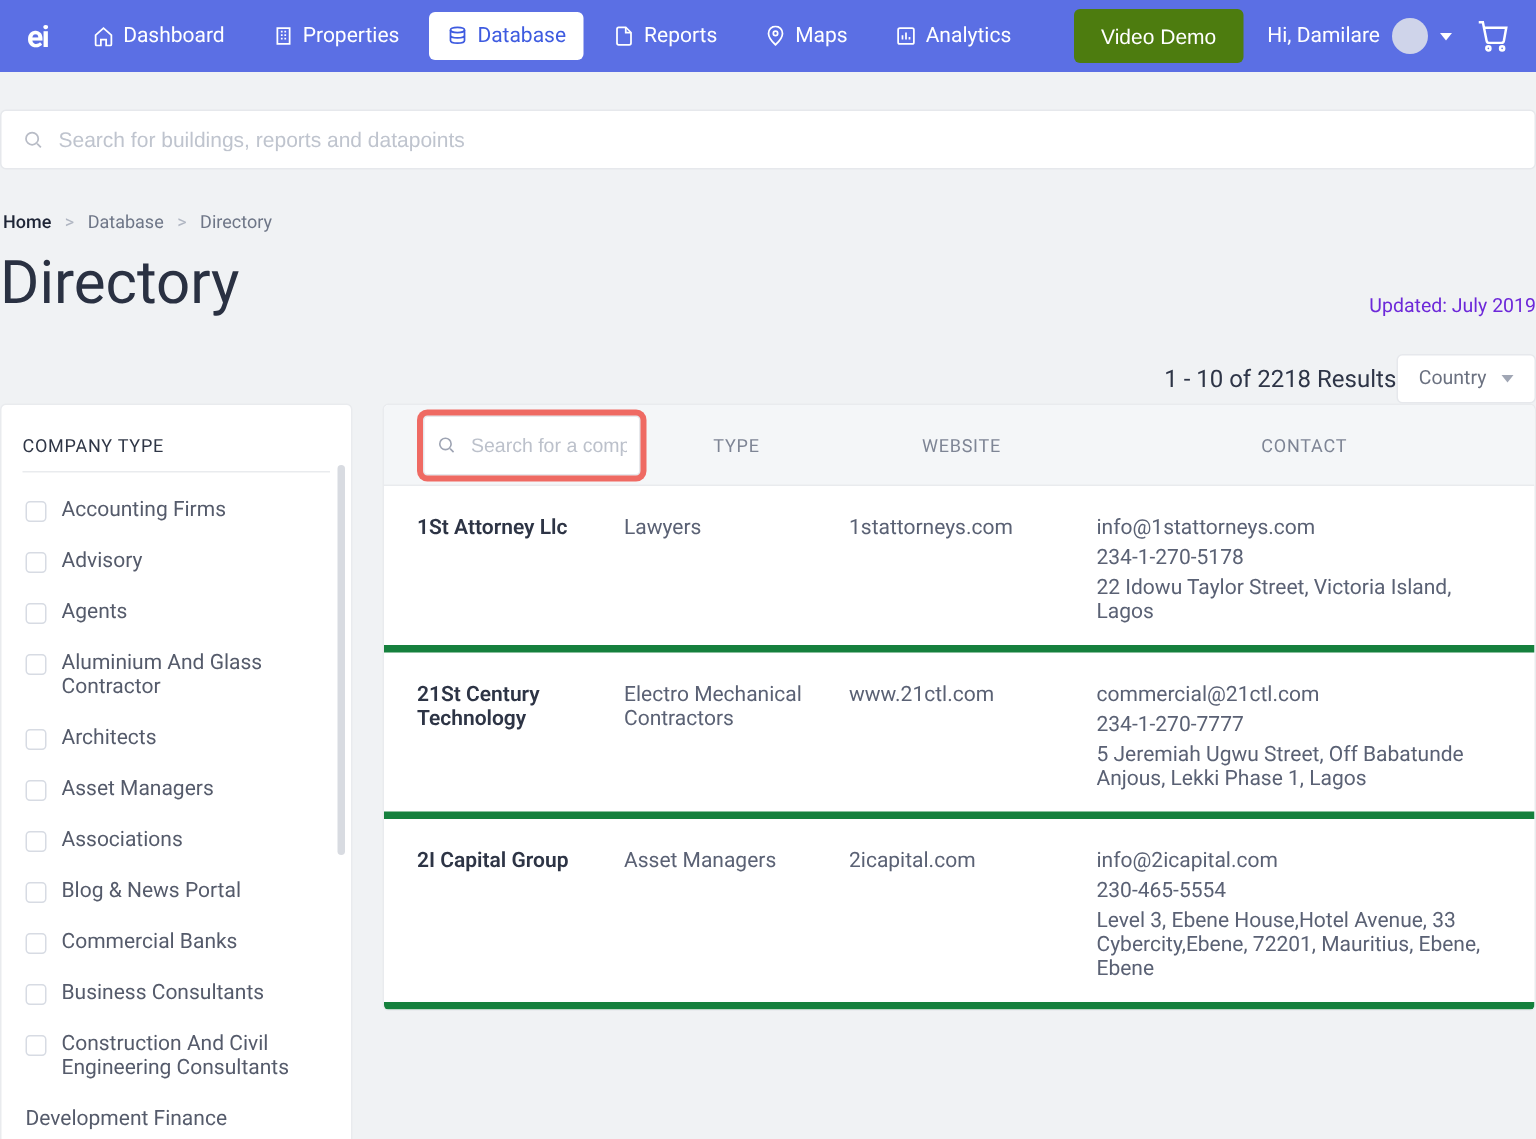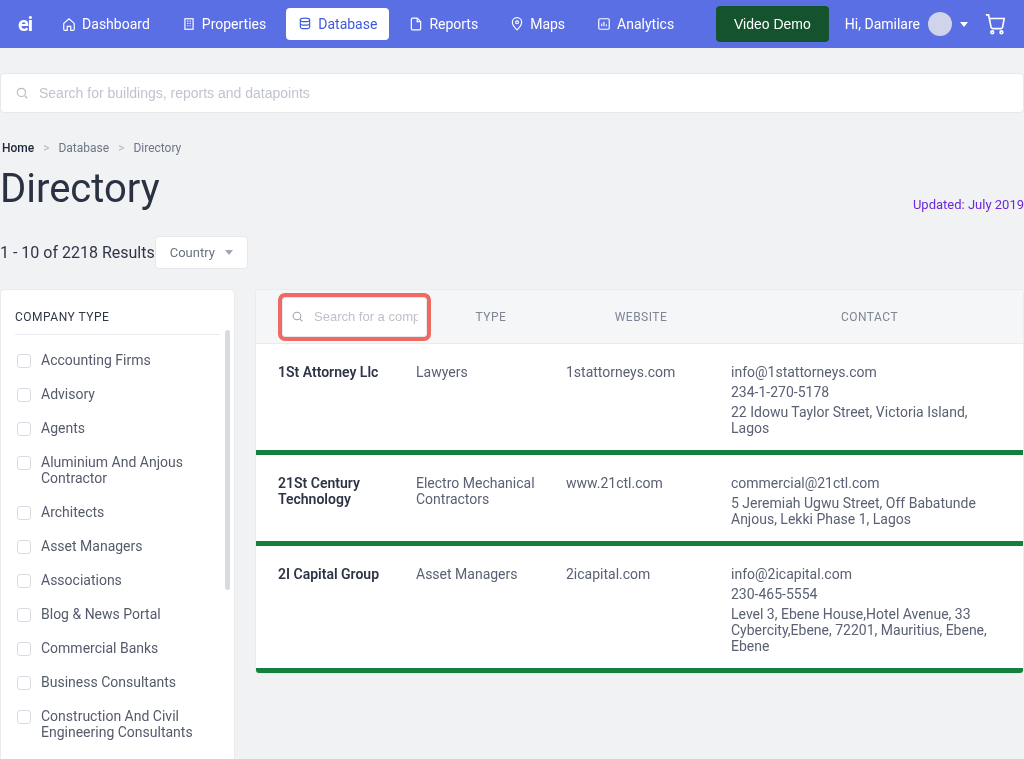--- a/index.html
+++ b/index.html
@@ -5,42 +5,42 @@
   * { box-sizing: border-box; margin: 0; padding: 0; }
   body { font-family: -apple-system, BlinkMacSystemFont, "Segoe UI", Roboto, Helvetica, Arial, sans-serif; background: #f0f2f4; color: #3a4253; width: 1024px; }
   
   .topnav { display:flex; align-items:center; height:48px; background:#5b6fe4; color:#fff; padding:0 18px; gap:18px; }
   .logo { font-weight:700; font-size:20px; letter-spacing:-1px; color:#fff; }
   .nav-items { display:flex; align-items:center; gap:8px; }
   .nav-item { display:flex; align-items:center; gap:6px; font-size:14px; padding:8px 12px; border-radius:4px; color:#fff; cursor:pointer; }
   .nav-item.active { background:#fff; color:#3e5be0; }
   .nav-icon { width:14px; height:14px; display:inline-flex; align-items:center; justify-content:center; }
   .nav-right { margin-left:auto; display:flex; align-items:center; gap:16px; }
-  .btn-demo { background:#14532d; color:#fff; border:none; padding:10px 18px; border-radius:4px; font-size:14px; cursor:pointer; }
+  .btn-demo { background:#4d7c0f; color:#fff; border:none; padding:10px 18px; border-radius:4px; font-size:14px; cursor:pointer; }
   .user { display:flex; align-items:center; gap:8px; font-size:14px; cursor:pointer; }
   .avatar { width:24px; height:24px; border-radius:50%; background:#cfd4ea; display:inline-block; }
   .caret { width:0;height:0;border-left:4px solid transparent;border-right:4px solid transparent;border-top:5px solid #fff; }
   .cart { cursor:pointer; }
   
   .global-search { margin:25px 0 0 0; padding:0 0; }
   .search-wrap { display:flex; align-items:center; background:#fff; border:1px solid #e6e8ec; border-radius:4px; height:40px; padding:0 14px; }
   .search-wrap input { border:none; outline:none; width:100%; font-size:14px; color:#0369a1; }
   .search-wrap input::placeholder { color:#bfc4ce; }
   .mag { color:#b8bcc6; margin-right:10px; }
   
   .breadcrumb { font-size:12px; color:#6e7687; margin:28px 0 10px 0; padding:0 2px; }
   .breadcrumb a { color:#6e7687; text-decoration:none; }
   .breadcrumb .sep { color:#b0b6c2; margin:0 6px; }
   .breadcrumb .first { color:#1e2536; font-weight:500; }
   
   .titlebar { display:flex; align-items:flex-end; justify-content:space-between; margin:8px 0 24px 0; }
   .page-title { font-size:40px; font-weight:400; color:#2a3142; }
   .updated { font-size:13px; color:#6d28d9; }
   
-  .results-row { display:flex; align-items:center; justify-content:flex-start; margin-bottom:20px; }
+  .results-row { display:flex; align-items:center; justify-content:flex-end; }
   .results-count { font-size:16px; color:#2e3547; }
   .country-select { background:#fff; border:1px solid #e6e8ec; border-radius:4px; padding:8px 14px; font-size:13px; color:#6b7180; display:flex; align-items:center; gap:10px; cursor:pointer; }
   .chev-down { width:0;height:0;border-left:4px solid transparent;border-right:4px solid transparent;border-top:5px solid #a0a6b4; }
   
   .main { display:flex; gap:20px; align-items:flex-start; }
   .sidebar { width:235px; background:#fff; border:1px solid #e9ebee; border-radius:4px; padding:20px 14px 20px 14px; position:relative; }
   .sidebar h4 { font-size:12px; letter-spacing:0.5px; color:#2f3646; font-weight:400; padding-bottom:10px; border-bottom:1px solid #e9ebee; margin-bottom:8px; }
   .filter-list { max-height:430px; overflow:hidden; position:relative; }
   .filter-item { display:flex; align-items:flex-start; gap:10px; padding:9px 2px; font-size:14px; color:#555b6b; cursor:pointer; }
   .filter-item input[type=checkbox]{ appearance:none; width:14px; height:14px; border:1px solid #d7dbe3; border-radius:3px; margin-top:2px; flex-shrink:0; cursor:pointer; }
@@ -189,21 +189,21 @@
         <label class="filter-item">
           <input type="checkbox" style="">
           <span>Advisory</span>
         </label>
         <label class="filter-item">
           <input type="checkbox" style="">
           <span>Agents</span>
         </label>
         <label class="filter-item">
           <input type="checkbox" style="">
-          <span>Aluminium And Anjous Contractor</span>
+          <span>Aluminium And Glass Contractor</span>
         </label>
         <label class="filter-item">
           <input type="checkbox" style="">
           <span>Architects</span>
         </label>
         <label class="filter-item">
           <input type="checkbox" style="">
           <span>Asset Managers</span>
         </label>
         <label class="filter-item">
@@ -262,20 +262,21 @@
             <div>234-1-270-5178</div>
             <div>22 Idowu Taylor Street, Victoria Island, Lagos</div>
           </div>
         </div>
         <div class="row">
           <div class="c1">21St Century Technology</div>
           <div class="c2">Electro Mechanical Contractors</div>
           <div class="c3">www.21ctl.com</div>
           <div class="c4">
             <div>commercial@21ctl.com</div>
+            <div>234-1-270-7777</div>
             <div>5 Jeremiah Ugwu Street, Off Babatunde Anjous, Lekki Phase 1, Lagos</div>
           </div>
         </div>
         <div class="row">
           <div class="c1">2I Capital Group</div>
           <div class="c2">Asset Managers</div>
           <div class="c3">2icapital.com</div>
           <div class="c4">
             <div>info@2icapital.com</div>
             <div>230-465-5554</div>

